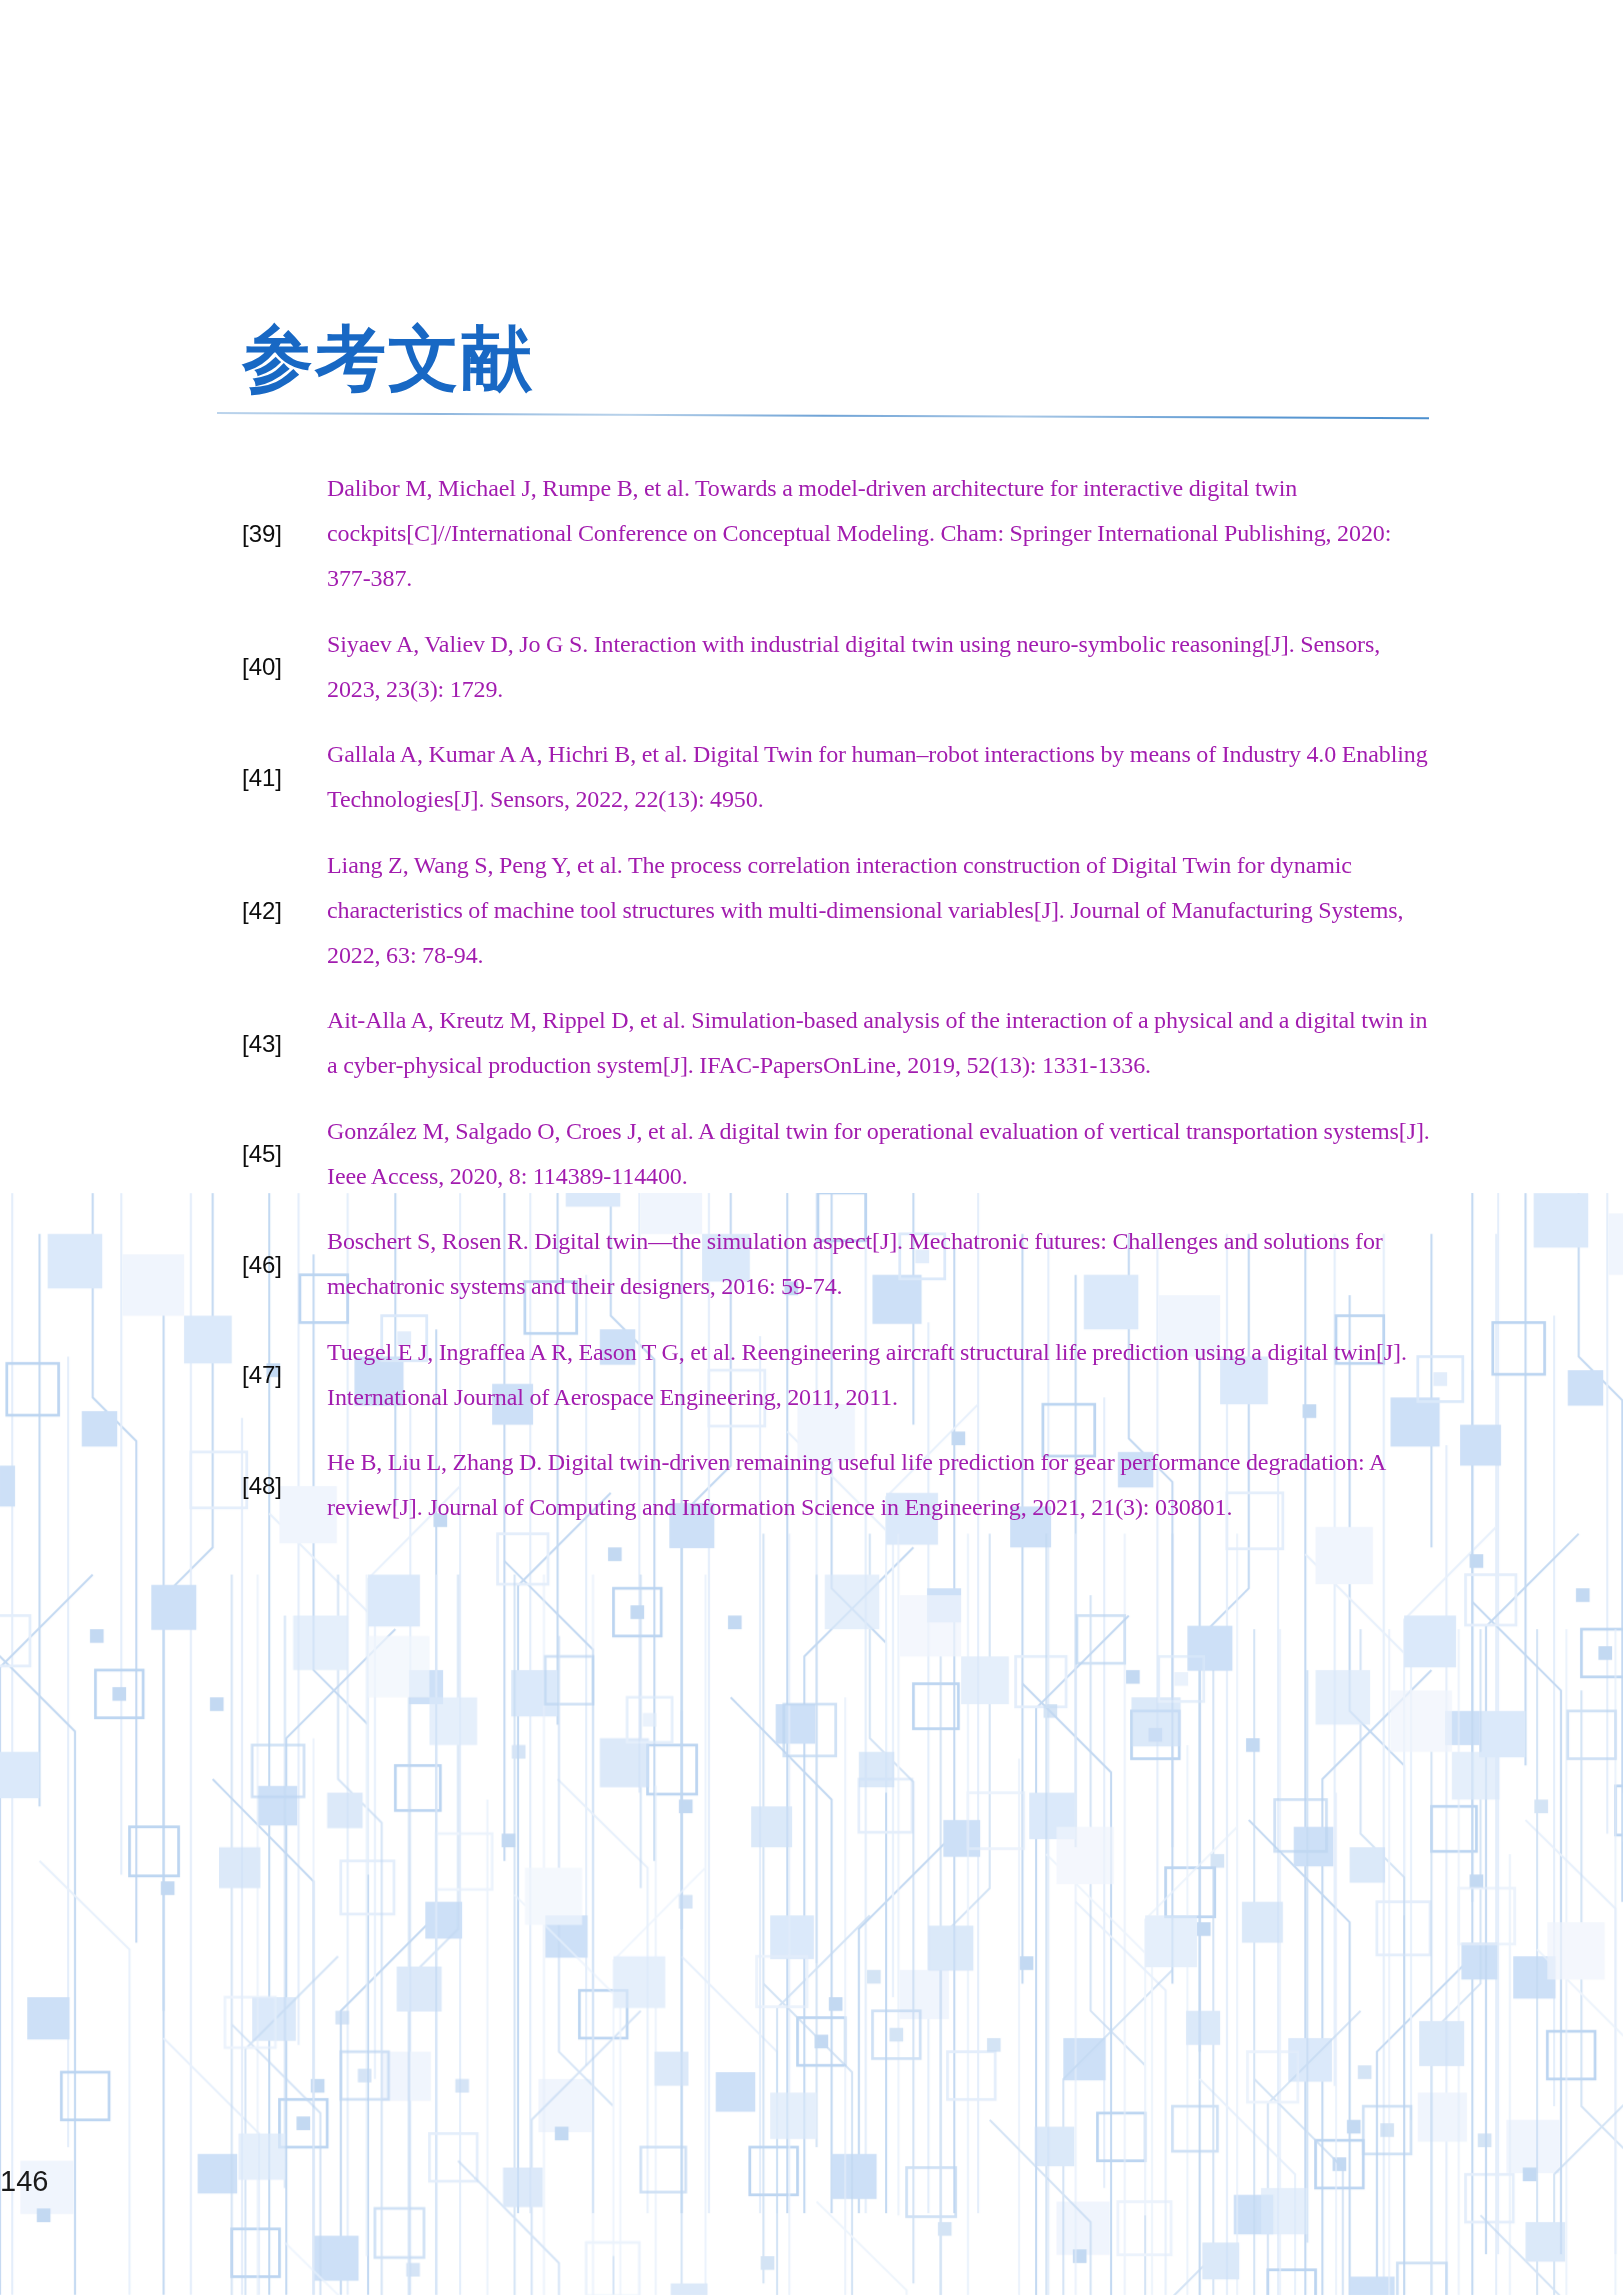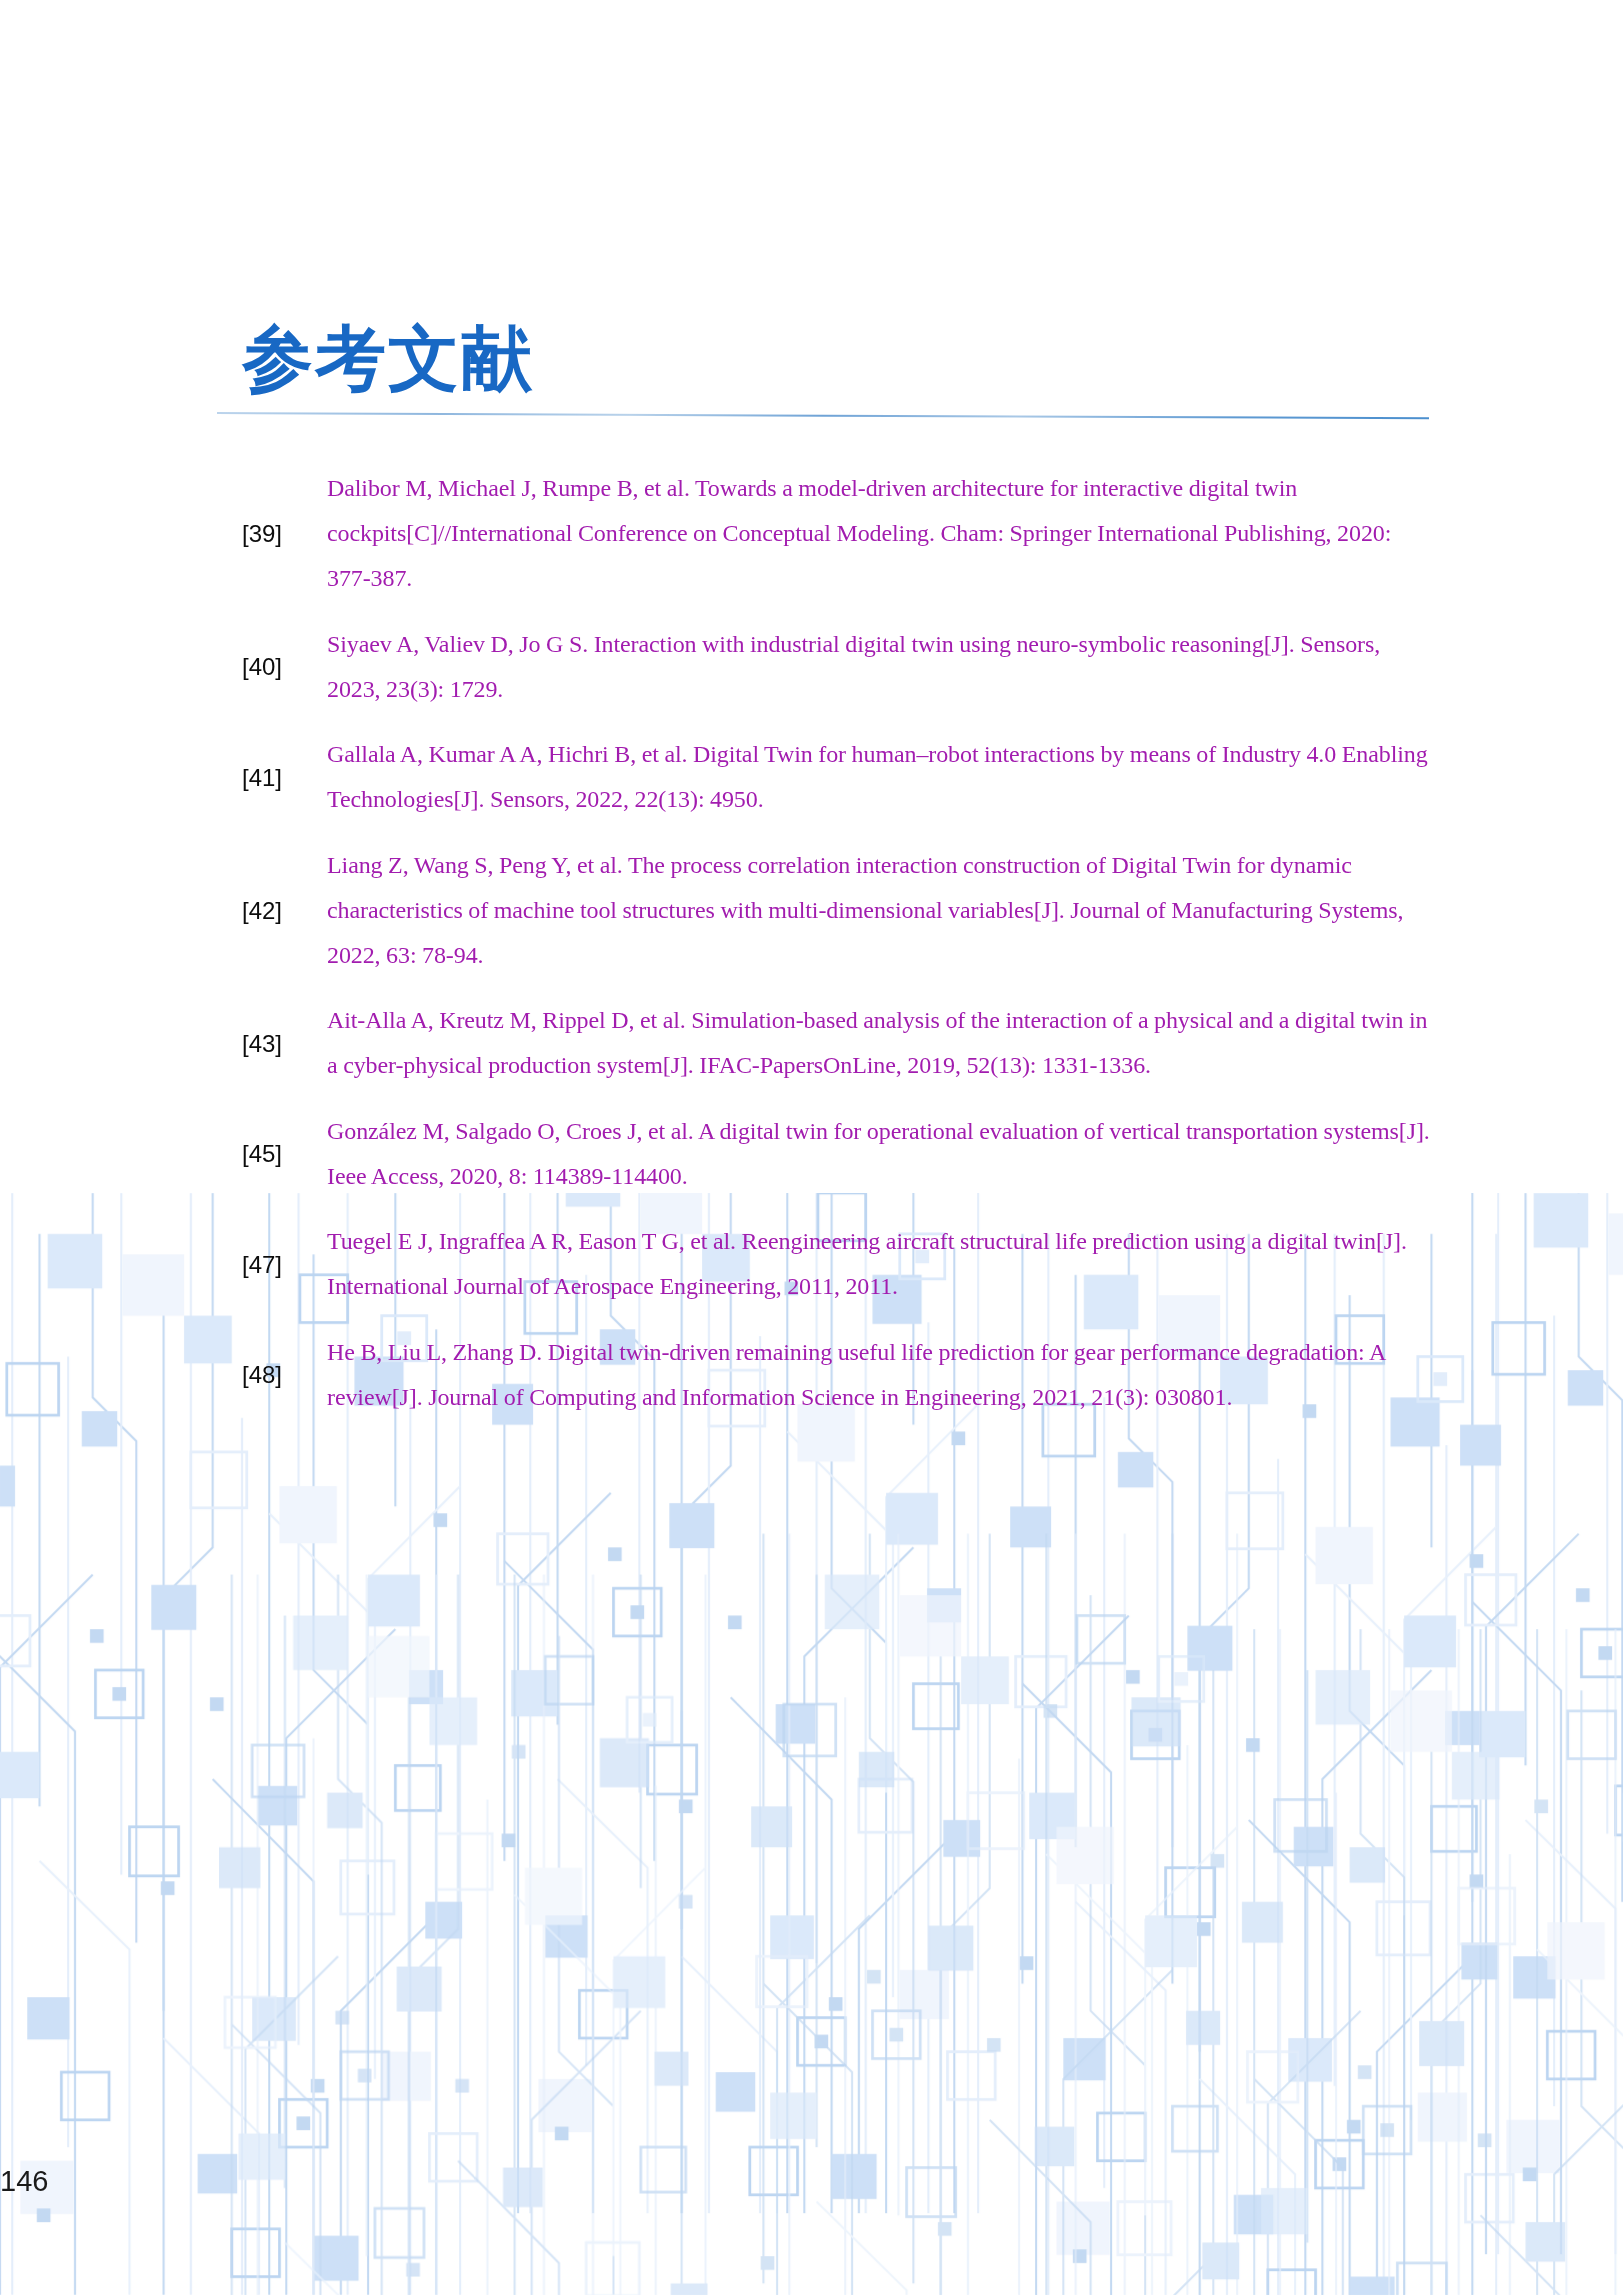--- a/index.html
+++ b/index.html
@@ -282,20 +282,24 @@
         <span class="ref-num">[43]</span>
         <span class="ref-text">Ait-Alla A, Kreutz M, Rippel D, et al. Simulation-based analysis of the interaction of a physical and a digital twin in a cyber-physical production system[J]. IFAC-PapersOnLine, 2019, 52(13): 1331-1336.</span>
       </div>
 
 
       <div class="ref-item">
         <span class="ref-num">[45]</span>
         <span class="ref-text">González M, Salgado O, Croes J, et al. A digital twin for operational evaluation of vertical transportation systems[J]. Ieee Access, 2020, 8: 114389-114400.</span>
       </div>
 
+      <div class="ref-item">
+        <span class="ref-num">[46]</span>
+        <span class="ref-text">Boschert S, Rosen R. Digital twin—the simulation aspect[J]. Mechatronic futures: Challenges and solutions for mechatronic systems and their designers, 2016: 59-74.</span>
+      </div>
 
       <div class="ref-item">
         <span class="ref-num">[47]</span>
         <span class="ref-text">Tuegel E J, Ingraffea A R, Eason T G, et al. Reengineering aircraft structural life prediction using a digital twin[J]. International Journal of Aerospace Engineering, 2011, 2011.</span>
       </div>
 
       <div class="ref-item">
         <span class="ref-num">[48]</span>
         <span class="ref-text">He B, Liu L, Zhang D. Digital twin-driven remaining useful life prediction for gear performance degradation: A review[J]. Journal of Computing and Information Science in Engineering, 2021, 21(3): 030801.</span>
       </div>

